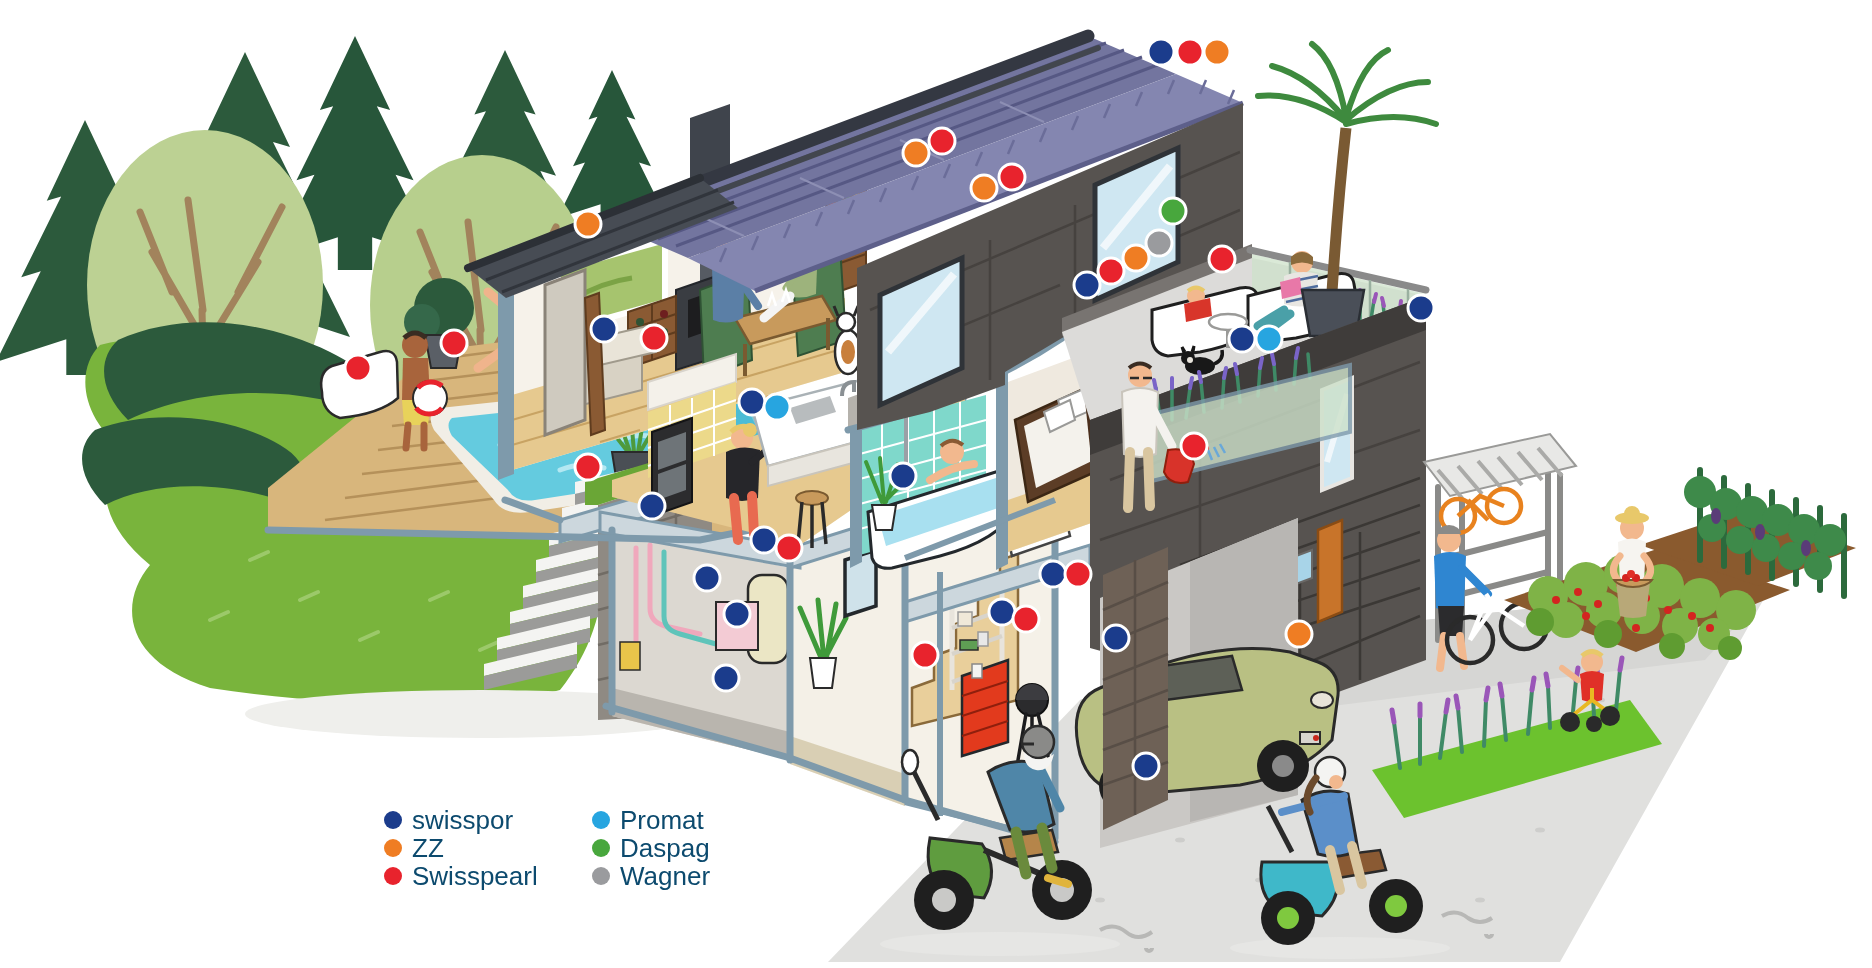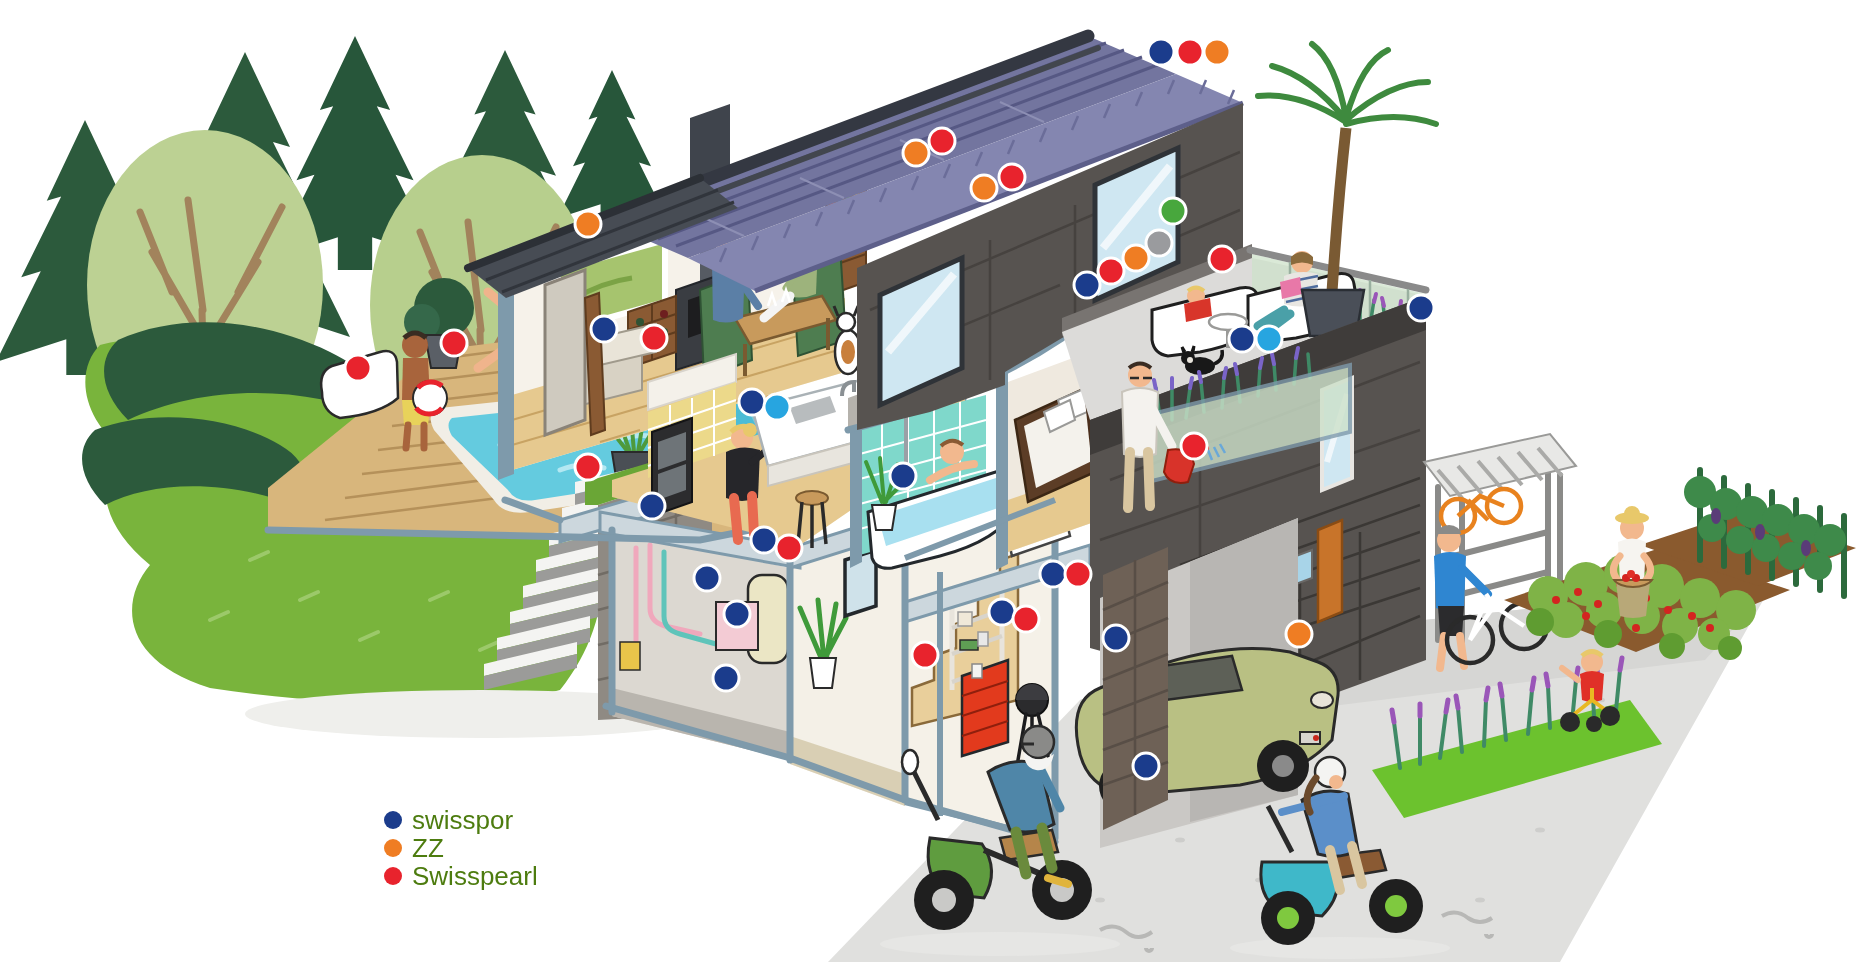--- a/index.html
+++ b/index.html
@@ -7,21 +7,21 @@
   #stage{position:relative;width:1872px;height:968px;background:#fff;}
   #scene-svg{position:absolute;left:0;top:0;}
   .markers{position:absolute;left:0;top:0;width:1872px;height:968px;}
   .dot{position:absolute;width:23px;height:23px;border:3px solid #fff;border-radius:50%;
        transform:translate(-50%,-50%);box-sizing:content-box;cursor:pointer;}
   .legend{position:absolute;left:384px;top:806px;display:flex;}
   .legend-col{display:flex;flex-direction:column;}
   .legend-col:first-child{width:208px;}
   .legend-row{display:flex;align-items:center;height:28px;}
   .legend-dot{width:18px;height:18px;border-radius:50%;margin-right:10px;flex:0 0 auto;}
-  .legend-label{font-size:26px;line-height:28px;color:#4d7c0f;white-space:nowrap;}
+  .legend-label{font-size:26px;line-height:28px;color:#0c4a6e;white-space:nowrap;}
 </style>
 </head>
 <body>
 
 <div id="stage">
 
 <svg id="scene-svg" width="1872" height="968" viewBox="0 0 1872 968">
 
   <g fill="#2c5a3c">
     <g transform="translate(85,120) scale(0.85)">
@@ -764,15 +764,29 @@
         </div>
         <div class="legend-row">
           <span class="legend-dot" style="background: rgb(239, 125, 35);"></span>
           <span class="legend-label">ZZ</span>
         </div>
         <div class="legend-row">
           <span class="legend-dot" style="background: rgb(232, 35, 45);"></span>
           <span class="legend-label">Swisspearl</span>
         </div>
       </div>
+  <div class="legend-col">
+        <div class="legend-row">
+          <span class="legend-dot" style="background: rgb(39, 165, 224);"></span>
+          <span class="legend-label">Promat</span>
+        </div>
+        <div class="legend-row">
+          <span class="legend-dot" style="background: rgb(72, 167, 61);"></span>
+          <span class="legend-label">Daspag</span>
+        </div>
+        <div class="legend-row">
+          <span class="legend-dot" style="background: rgb(154, 155, 158);"></span>
+          <span class="legend-label">Wagner</span>
+        </div>
+      </div>
 </div>
 
 </div>
 
 </body></html>

